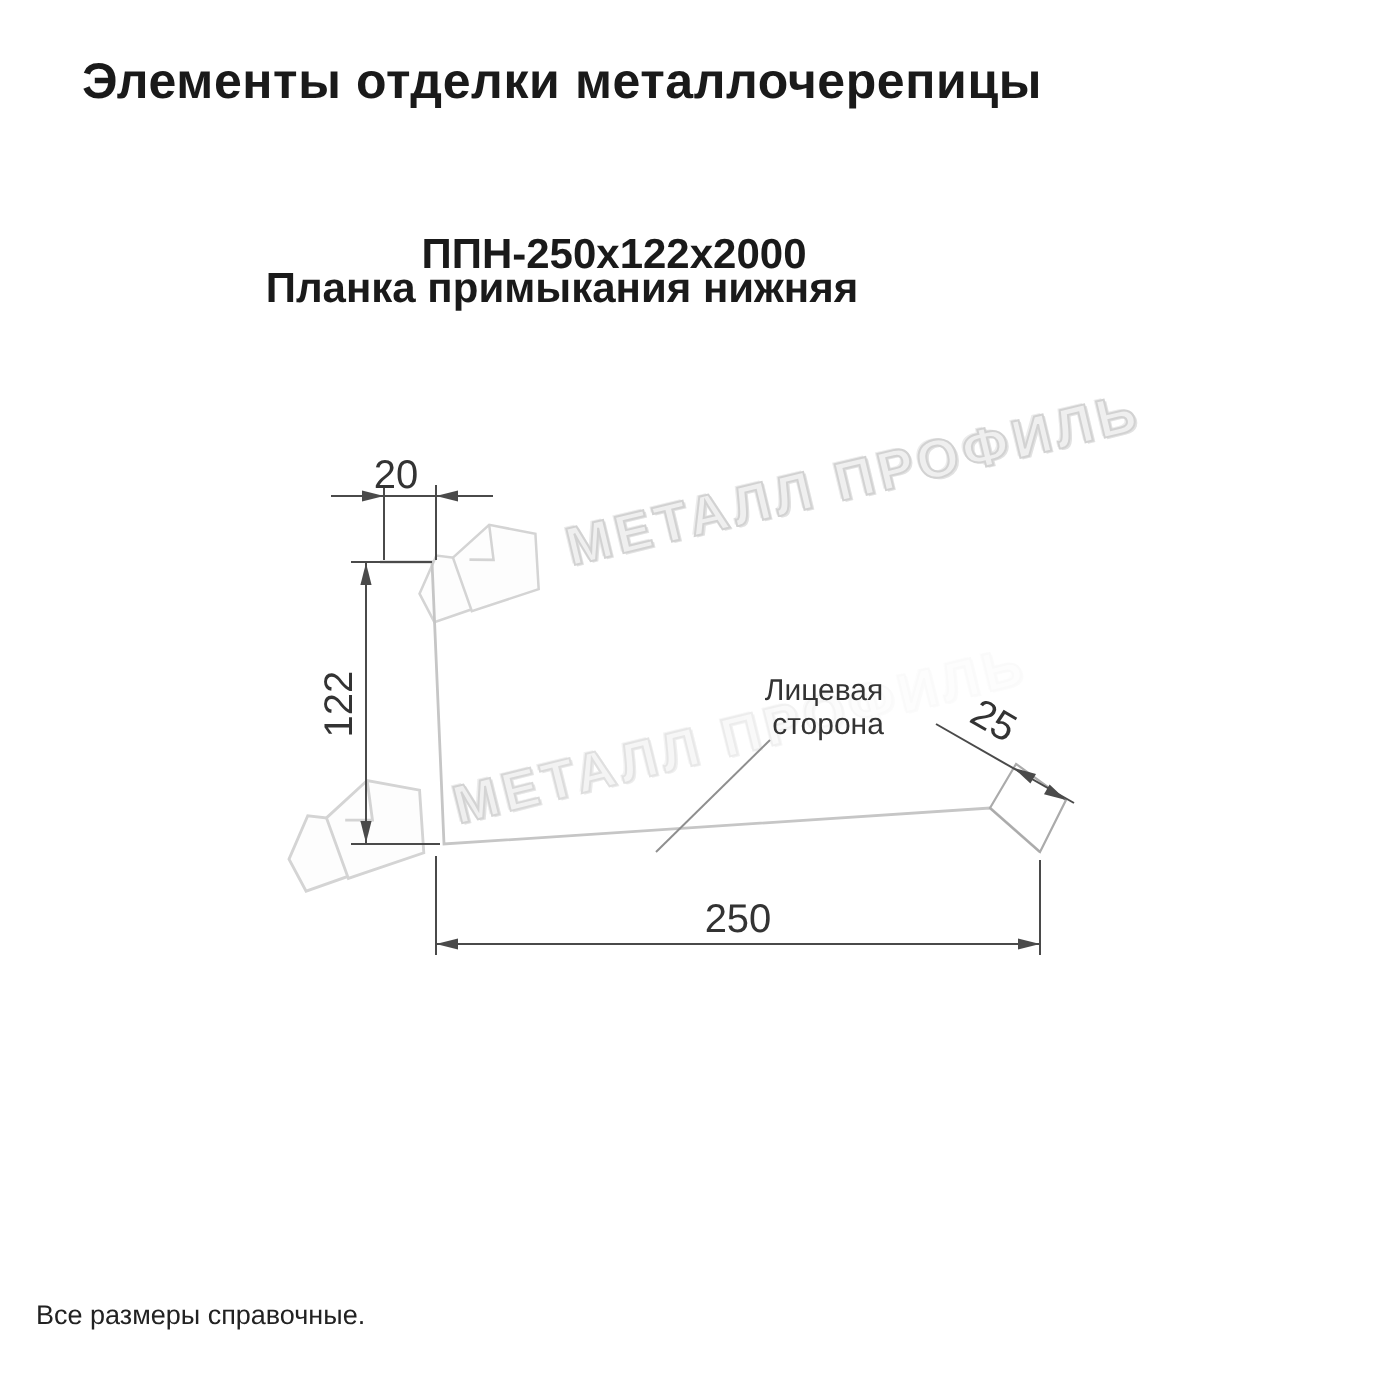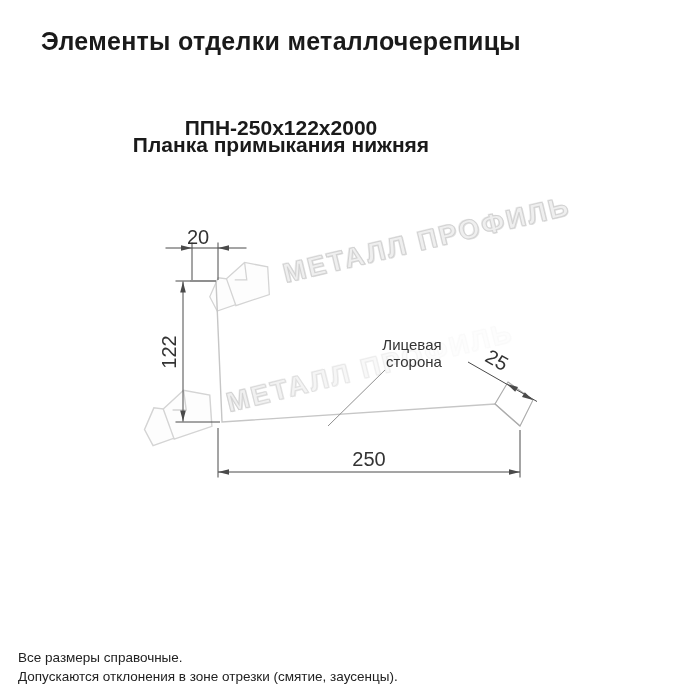--- a/index.html
+++ b/index.html
@@ -3,21 +3,21 @@
 <meta charset="utf-8">
 <style>
   html,body{margin:0;padding:0;background:#ffffff;}
   #canvas{
     position:relative;width:700px;height:700px;background:#ffffff;overflow:hidden;
     font-family:"Liberation Sans",sans-serif;
   }
   .title-line{position:absolute;left:0;width:562px;text-align:center;color:#1a1a1a;}
   #main-title{top:27px;font-size:25px;font-weight:700;letter-spacing:0.3px;}
   #sub-title{top:89px;font-size:21px;font-weight:700;margin-top:44px;}
-  #product-code{top:116px;font-size:21px;font-weight:700;}
+  #product-code{top:116px;font-size:21px;font-weight:700;padding-left:26px;}
   .watermark{
     position:absolute;display:flex;align-items:center;gap:5px;white-space:nowrap;
     pointer-events:none;
   }
   .watermark .wm-text{
     font-size:27px;font-weight:700;letter-spacing:2.5px;color:#efefef;
     -webkit-text-stroke:1px #d2d2d2;
     text-shadow:1px 1px 0 #e2e2e2,-1px -1px 0 #ececec;
   }
   #watermark-1{left:204px;top:260px;transform:rotate(-13.5deg);transform-origin:30px 26px;}
@@ -111,15 +111,14 @@
     </g>
 
     <g>
       <line x1="328" y1="426" x2="385" y2="370" stroke="#8f8f8f" stroke-width="1"></line>
       <text class="label-text" x="412" y="350" text-anchor="middle">Лицевая</text>
       <text class="label-text" x="414" y="367" text-anchor="middle">сторона</text>
     </g>
   </svg>
 
   <div class="footnote" id="footnote-1">Все размеры справочные.</div>
-  <div class="footnote" id="footnote-2">Допускаются отклонения в зоне отрезки (смятие, заусенцы).</div>
 
 </div>
 
 </body></html>

